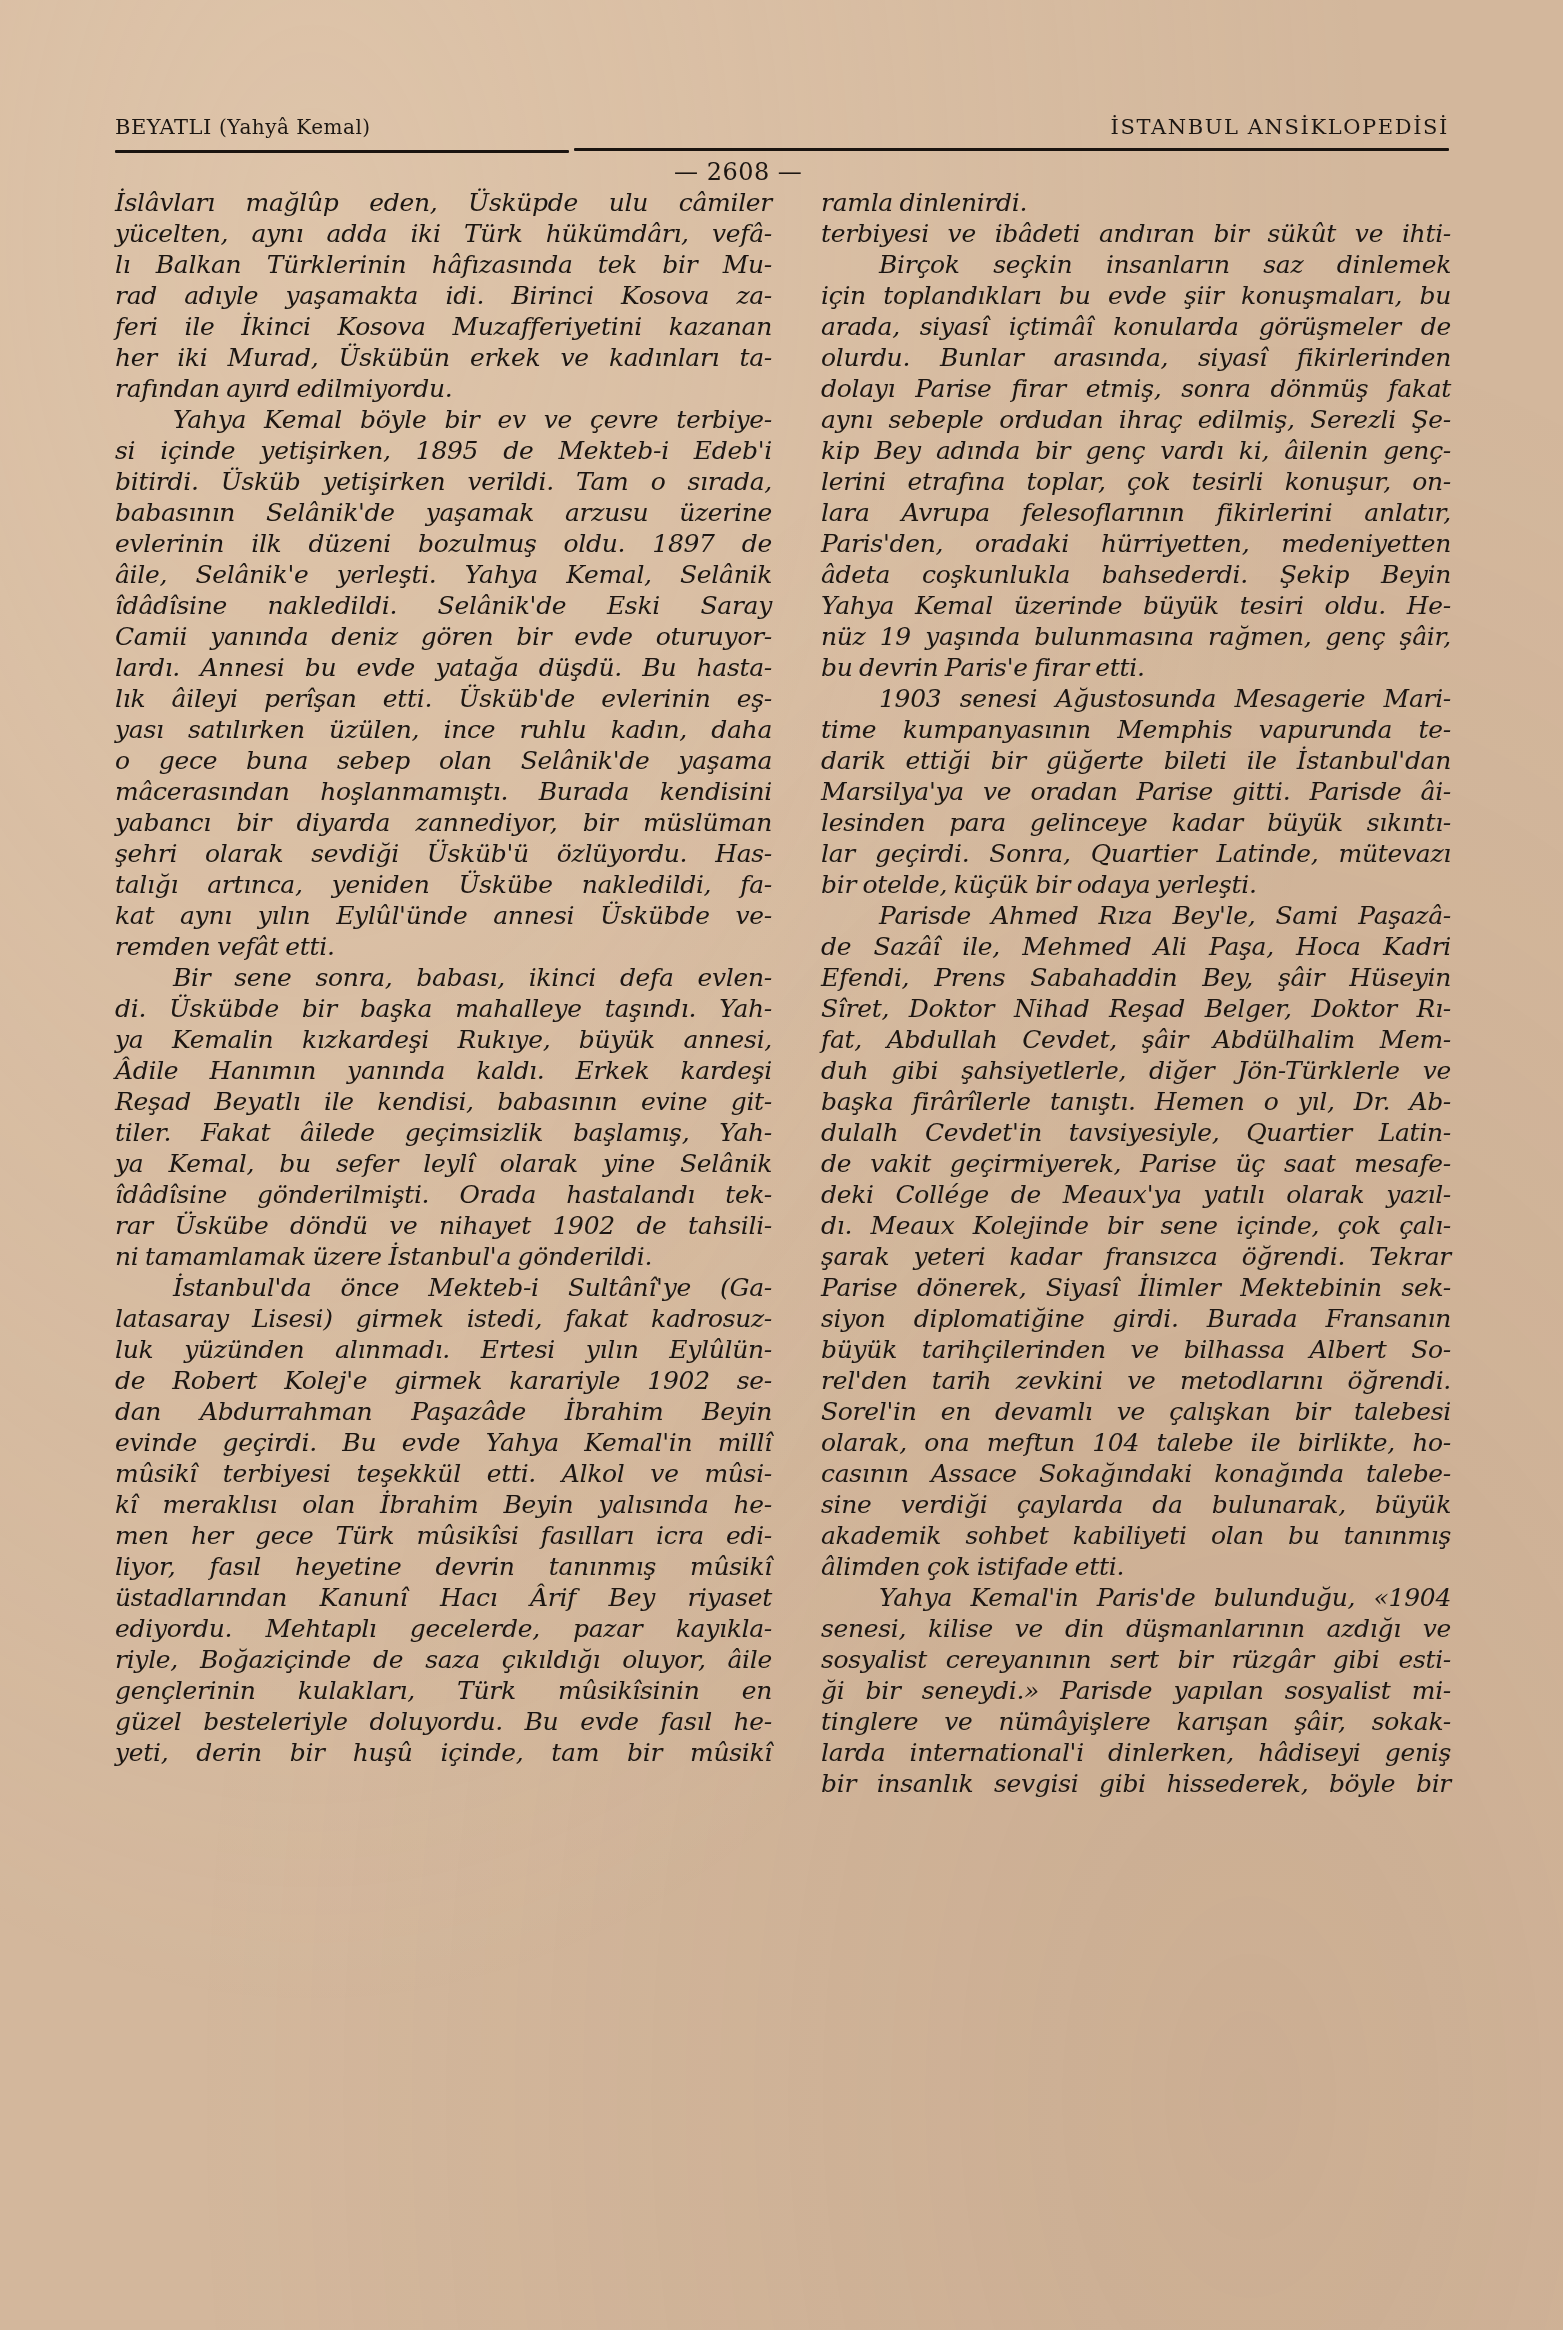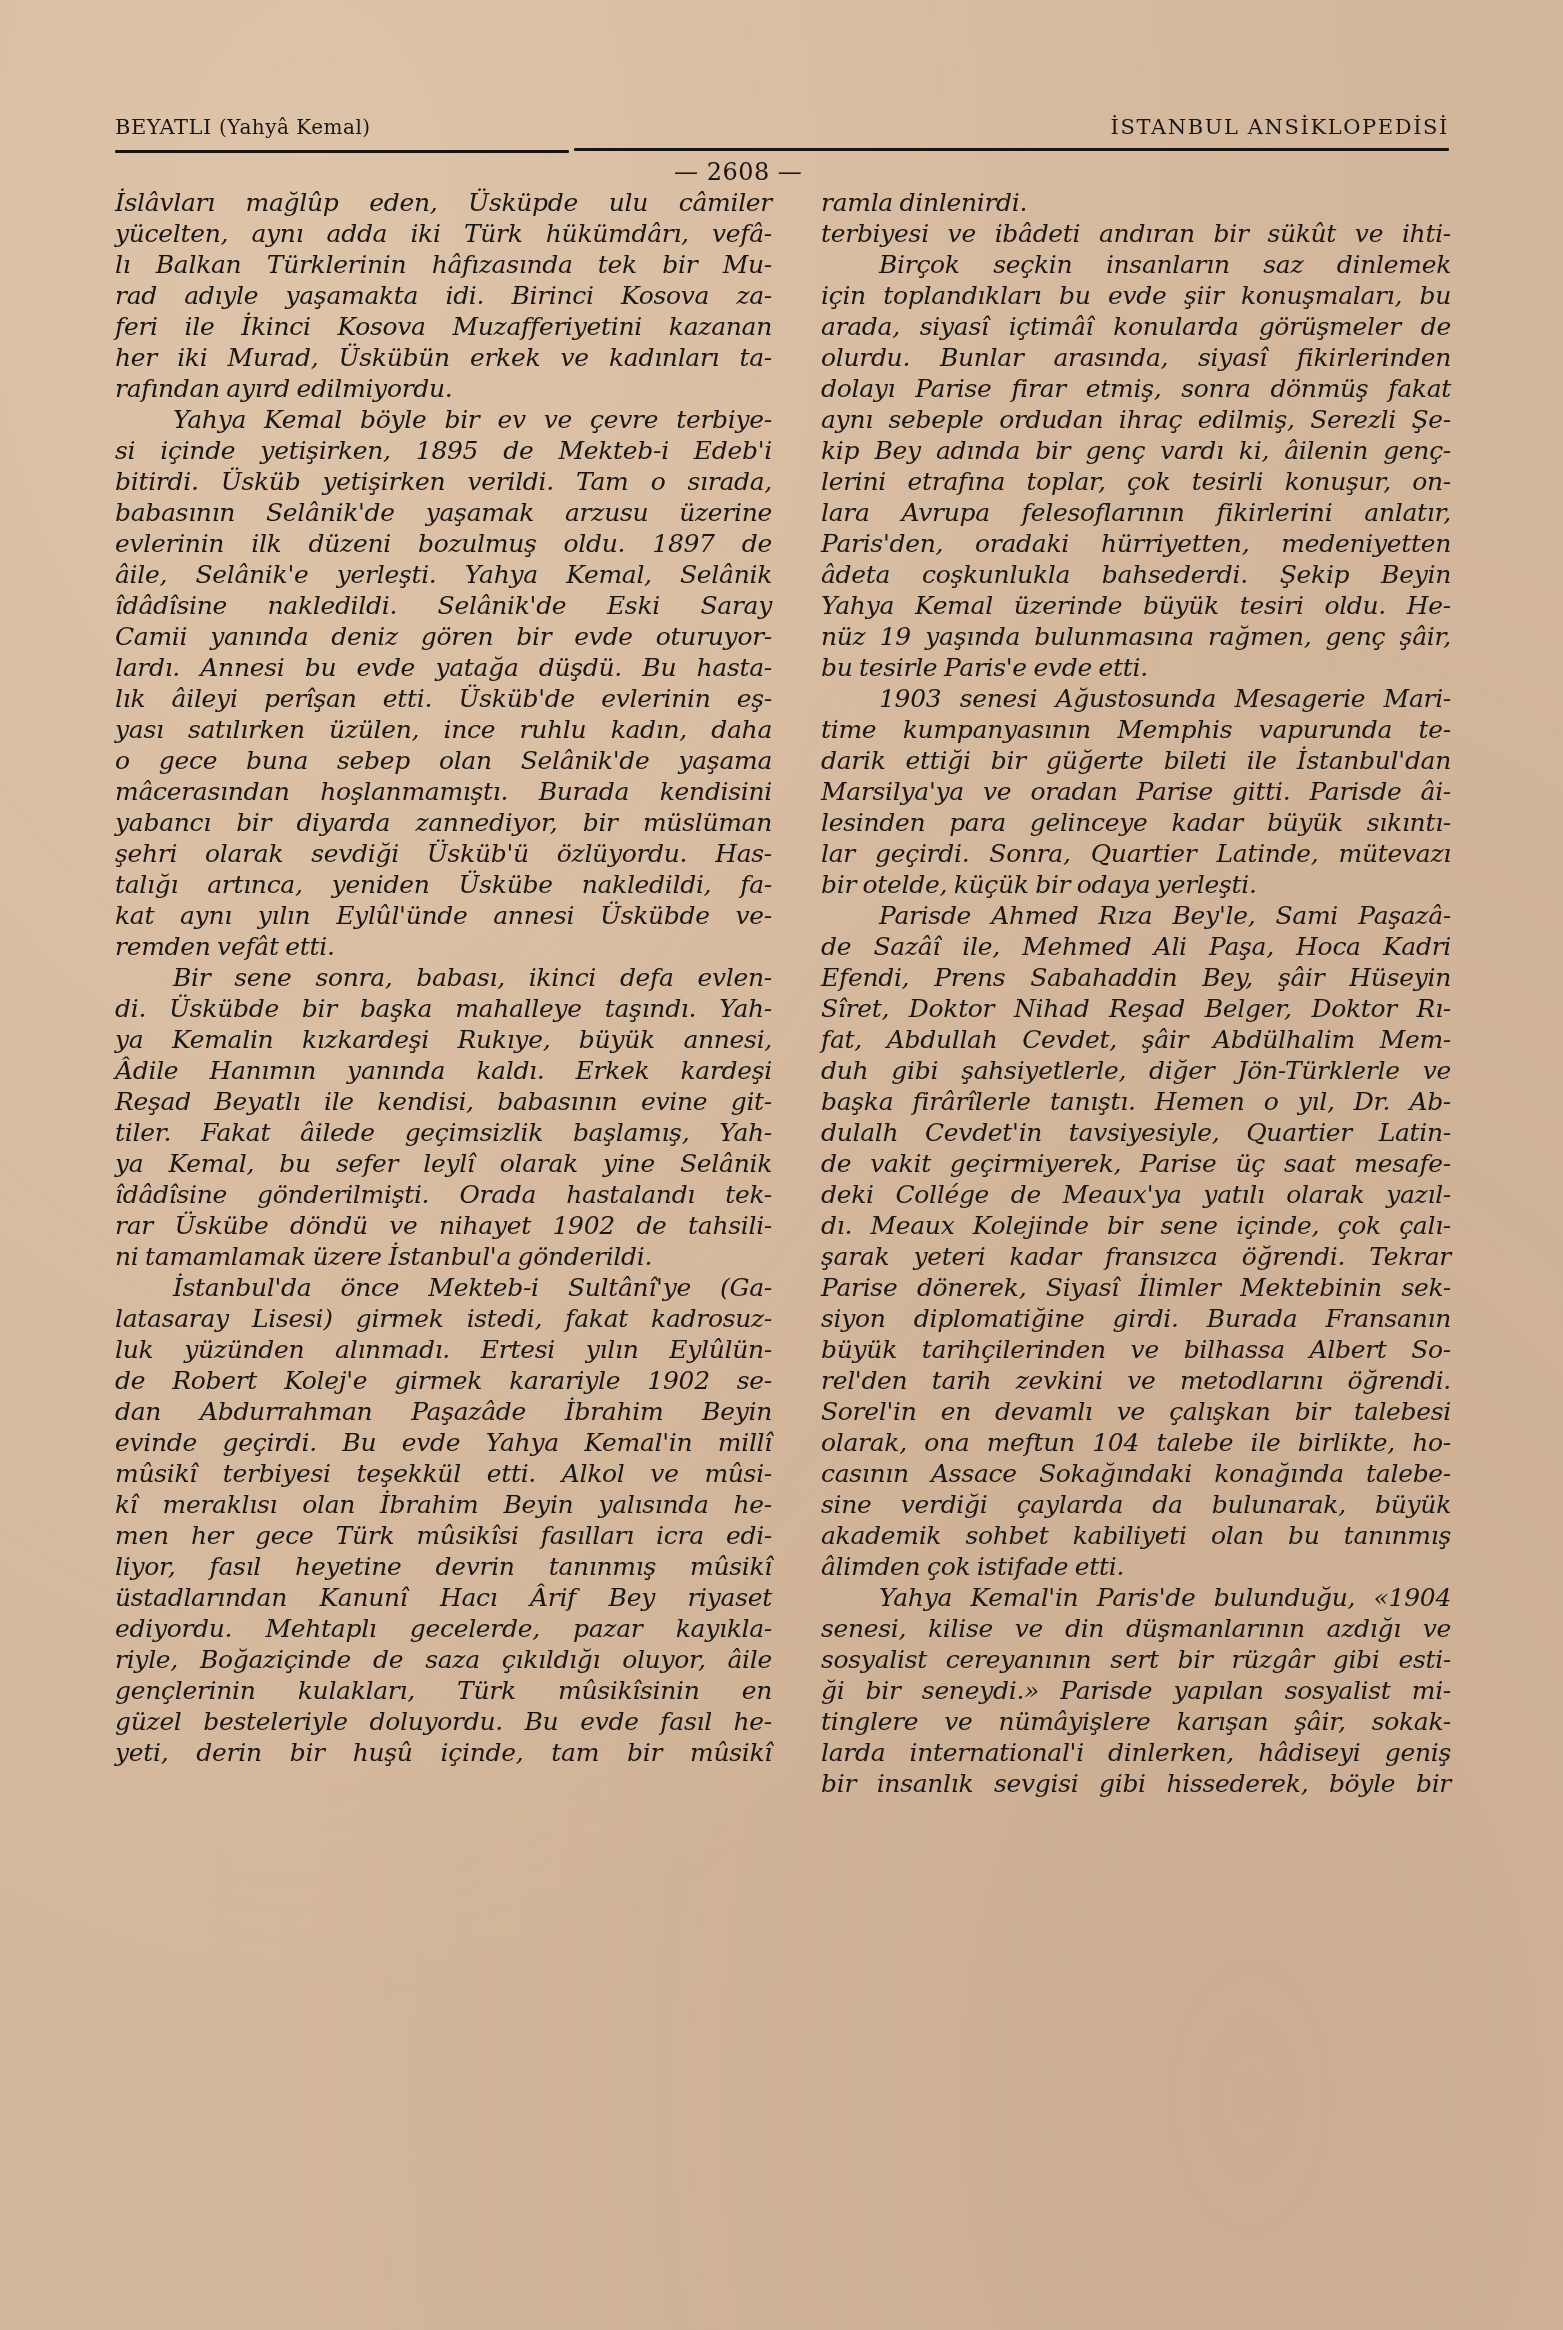--- a/index.html
+++ b/index.html
@@ -186,21 +186,21 @@
           <div class="line">olurdu. Bunlar arasında, siyasî fikirlerinden</div>
           <div class="line">dolayı Parise firar etmiş, sonra dönmüş fakat</div>
           <div class="line">aynı sebeple ordudan ihraç edilmiş, Serezli Şe-</div>
           <div class="line">kip Bey adında bir genç vardı ki, âilenin genç-</div>
           <div class="line">lerini etrafına toplar, çok tesirli konuşur, on-</div>
           <div class="line">lara Avrupa felesoflarının fikirlerini anlatır,</div>
           <div class="line">Paris'den, oradaki hürriyetten, medeniyetten</div>
           <div class="line">âdeta coşkunlukla bahsederdi. Şekip Beyin</div>
           <div class="line">Yahya Kemal üzerinde büyük tesiri oldu. He-</div>
           <div class="line">nüz 19 yaşında bulunmasına rağmen, genç şâir,</div>
-          <div class="line last">bu tesirle Paris'e evde etti.</div>
+          <div class="line last">bu devrin Paris'e firar etti.</div>
         </div>
         <div>
           <div class="line indent">1903 senesi Ağustosunda Mesagerie Mari-</div>
           <div class="line">time kumpanyasının Memphis vapurunda te-</div>
           <div class="line">darik ettiği bir güğerte bileti ile İstanbul'dan</div>
           <div class="line">Marsilya'ya ve oradan Parise gitti. Parisde âi-</div>
           <div class="line">lesinden para gelinceye kadar büyük sıkıntı-</div>
           <div class="line">lar geçirdi. Sonra, Quartier Latinde, mütevazı</div>
           <div class="line last">bir otelde, küçük bir odaya yerleşti.</div>
         </div>

